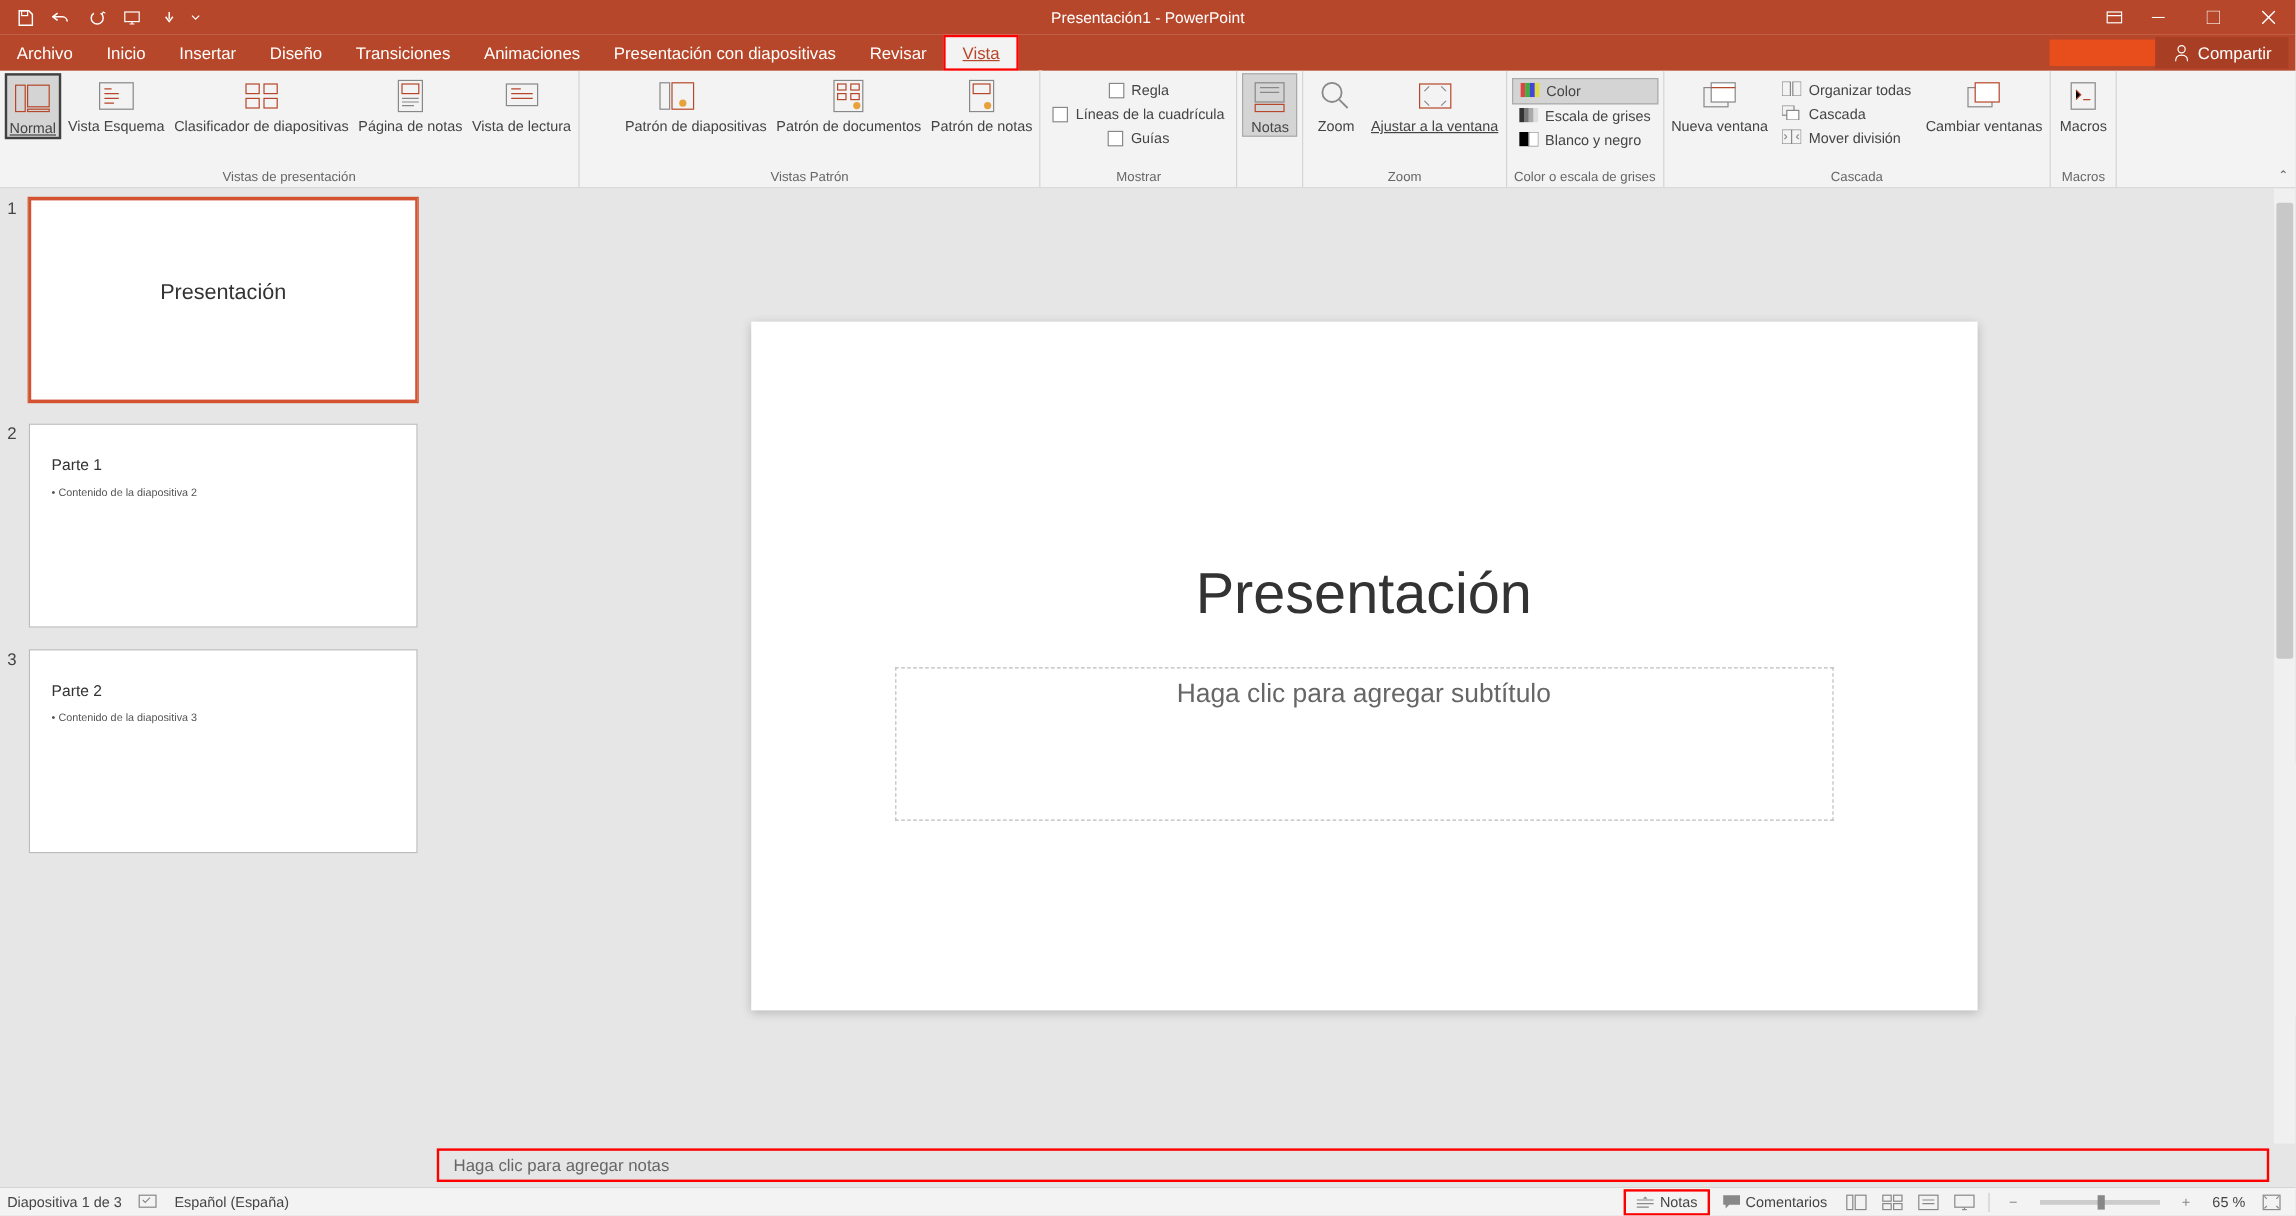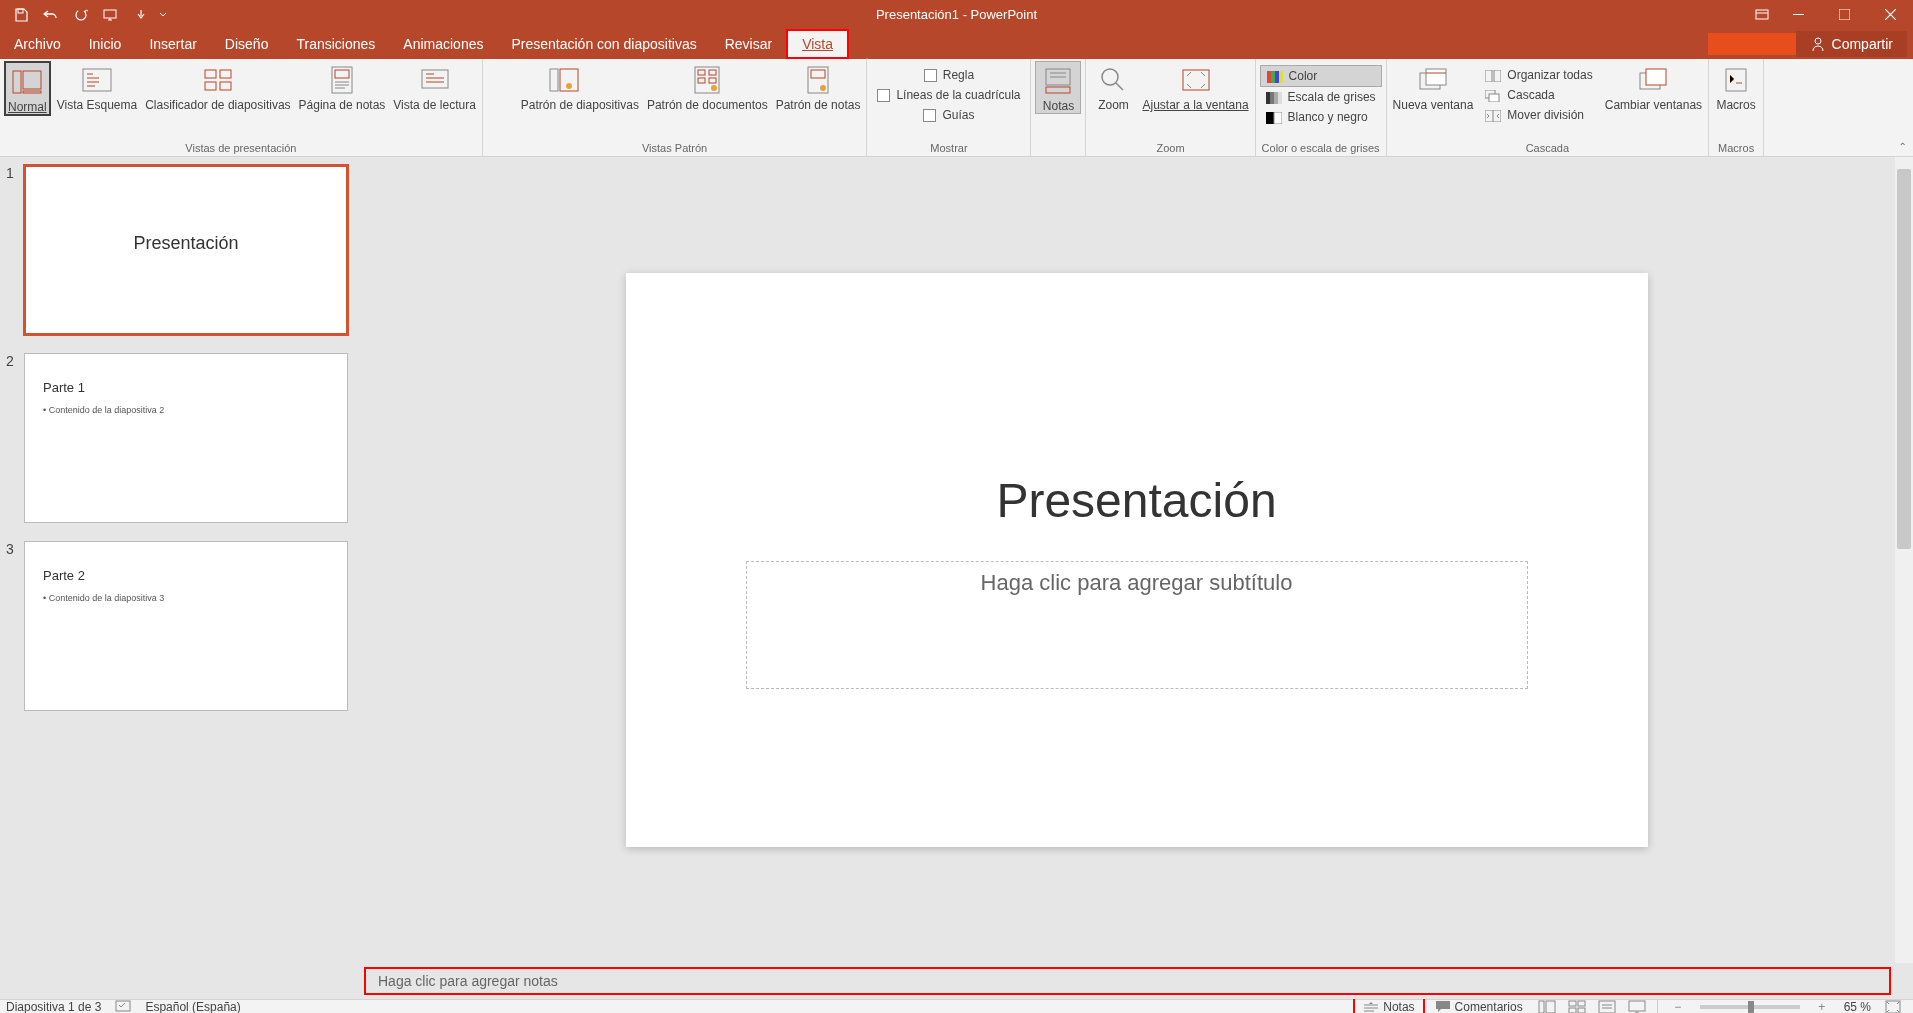--- a/index.html
+++ b/index.html
@@ -28,21 +28,21 @@
   .ribbon { background: #f3f3f3; height: 98px; display: flex; border-bottom: 1px solid #d4d4d4; position: relative; }
   .ribbon-group { display: flex; flex-direction: column; border-right: 1px solid #d4d4d4; padding: 2px 4px 0; }
   .group-content { flex: 1; display: flex; align-items: flex-start; gap: 4px; }
   .group-label { text-align: center; font-size: 11px; color: #666; padding: 2px 0; }
   .big-btn { display: flex; flex-direction: column; align-items: center; justify-content: flex-start; width: auto; min-width: 46px; padding: 3px 2px 0; cursor: pointer; font-size: 12px; color: #444; text-align: center; line-height: 14px; }
   .big-btn.sel { background: #d4d4d4; border: 1px solid #aaa; }
   .big-btn.hl { border: 2px solid #404040; text-decoration: underline; }
   .big-icon { width: 32px; height: 32px; margin-bottom: 2px; display: flex; align-items: center; justify-content: center; }
   .check-row { display: flex; align-items: center; gap: 6px; font-size: 12px; color: #444; padding: 3px 6px; cursor: pointer; justify-content: center; }
   .check-box { width: 13px; height: 13px; border: 1px solid #888; background: white; }
-  .small-btn { display: flex; align-items: flex-end; gap: 6px; font-size: 12px; color: #444; padding: 3px 6px; cursor: pointer; }
+  .small-btn { display: flex; align-items: flex-start; gap: 6px; font-size: 12px; color: #444; padding: 3px 6px; cursor: pointer; }
   .vlist { display: flex; flex-direction: column; gap: 0; }
   .collapse-arrow { position: absolute; right: 6px; bottom: 4px; font-size: 10px; color: #666; }
   
   
   .main { flex: 1; display: flex; overflow: hidden; }
   .thumbs-panel { width: 360px; background: #e6e6e6; padding: 8px 12px 8px 6px; overflow-y: auto; }
   .thumb-wrap { display: flex; margin-bottom: 18px; }
   .thumb-num { width: 18px; font-size: 14px; color: #444; padding-top: 0; }
   .thumb { flex: 1; background: white; border: 1px solid #bbb; height: 170px; position: relative; padding: 18px; }
   .thumb.sel { border: 2px solid #d35230; outline: 1px solid #d35230; }
@@ -55,21 +55,21 @@
   .slide { background: white; width: 1022px; height: 574px; box-shadow: 0 2px 8px rgba(0,0,0,0.2); position: relative; }
   .slide-title { position: absolute; left: 120px; right: 120px; top: 200px; font-size: 48px; color: #333; text-align: center; font-weight: 300; }
   .slide-sub { position: absolute; left: 120px; right: 120px; top: 288px; height: 128px; border: 1px dashed #bbb; font-size: 22px; color: #666; text-align: center; padding: 8px; }
   
   .notes-pane { height: 28px; background: #e6e6e6; border: 2px solid #ff0000; margin: 4px 22px 4px 4px; display: flex; align-items: center; padding: 0 12px; font-size: 14px; color: #666; }
   
   .vscroll { position: absolute; right: 0; top: 0; bottom: 0; width: 18px; background: #f0f0f0; }
   .vscroll-thumb { position: absolute; left: 2px; right: 2px; top: 12px; height: 380px; background: #c8c8c8; border-radius: 2px; }
   
   
-  .statusbar { height: 14px; background: #f3f3f3; border-top: 1px solid #d4d4d4; display: flex; align-items: center; font-size: 12px; color: #444; padding: 0 6px; }
+  .statusbar { height: 24px; background: #f3f3f3; border-top: 1px solid #d4d4d4; display: flex; align-items: center; font-size: 12px; color: #444; padding: 0 6px; }
   .status-left { display: flex; align-items: center; gap: 14px; }
   .status-right { margin-left: auto; display: flex; align-items: center; gap: 2px; }
   .status-btn { display: flex; align-items: center; gap: 4px; padding: 2px 8px; cursor: pointer; }
   .status-btn.hl { border: 2px solid #ff0000; }
   .view-btn { width: 28px; height: 22px; display: flex; align-items: center; justify-content: center; cursor: pointer; color: #888; }
   .zoom-slider { width: 100px; height: 4px; background: #ccc; position: relative; margin: 0 6px; }
   .zoom-slider-thumb { position: absolute; left: 48px; top: -4px; width: 6px; height: 12px; background: #888; }
   
   svg { display: block; }
 </style>

